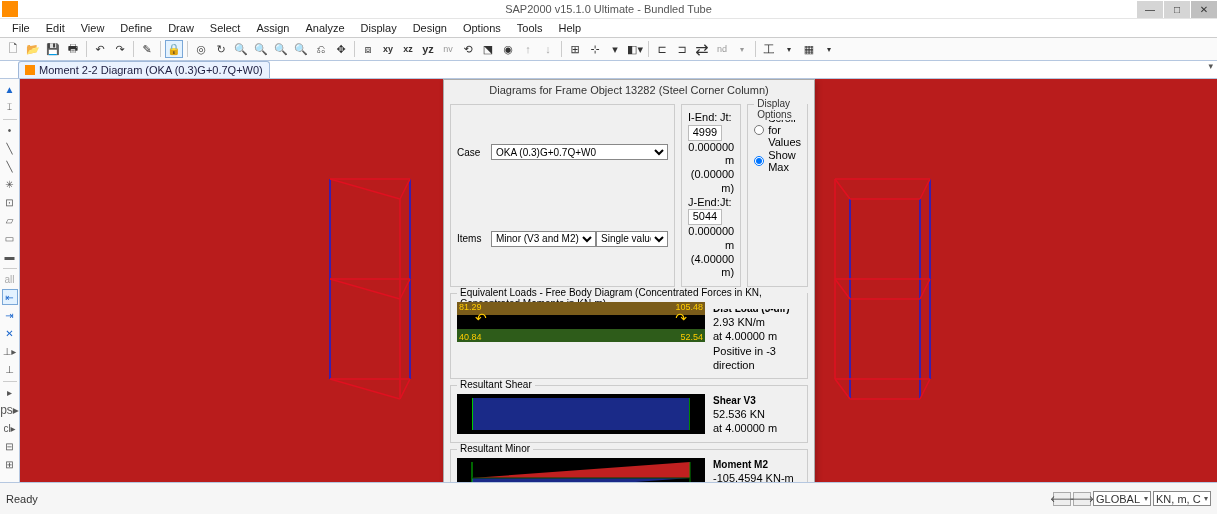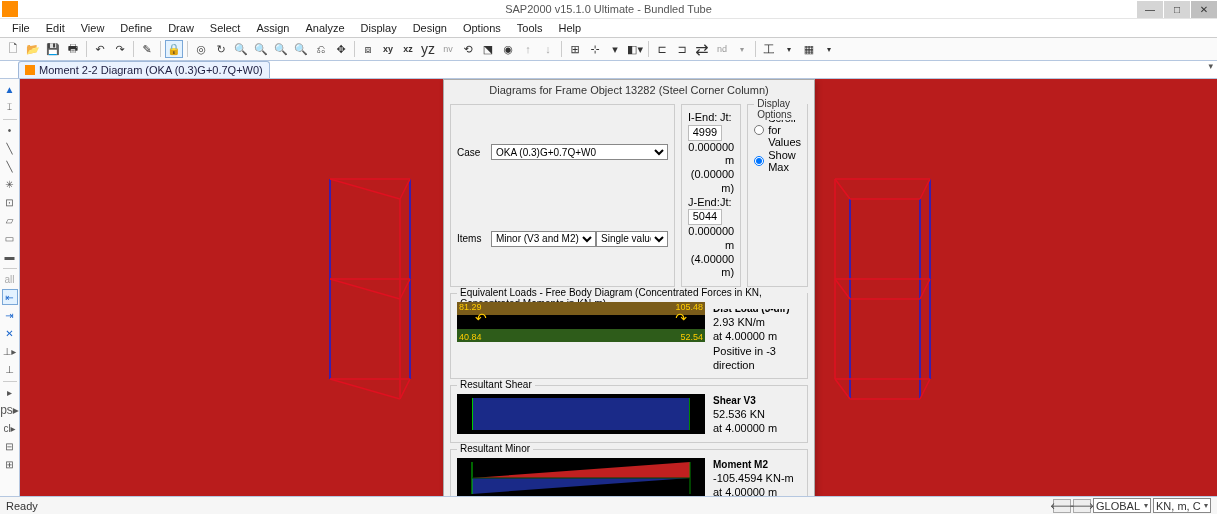--- a/index.html
+++ b/index.html
@@ -48,21 +48,21 @@
 .diag-box { width: 248px; height: 40px; background: #000; position: relative; }
 .diag-info { flex: 1; font-size: 10px; line-height: 1.3; }
 .diag-info b { font-size: 10px; }
 .fbd-top { position: absolute; top: 0; left: 0; right: 0; height: 32%; background: #7a5c1a; }
 .fbd-bot { position: absolute; bottom: 0; left: 0; right: 0; height: 32%; background: #2e5c1a; }
 .fbd-lbl { position: absolute; color: #ffcc00; font-size: 9px; }
 .arrow-y { color: #ffcc00; font-size: 14px; position: absolute; }
 .shear-bar { position: absolute; top: 10%; left: 6%; right: 6%; height: 80%; background: #1a2a88; }
 .defl-end { position: absolute; right: 6%; top: 10%; bottom: 10%; width: 1px; background: #008800; }
 .defl-loc { position: absolute; left: 6%; top: 10%; bottom: 10%; width: 1px; background: #00cc00; }
-.statusbar { height: 18px; border-top: 1px solid #b5c7e0; display: flex; align-items: center; padding: 0 6px; font-size: 11px; color: #333; background: #f6f6f6; }
+.statusbar { height: 32px; border-top: 1px solid #b5c7e0; display: flex; align-items: center; padding: 0 6px; font-size: 11px; color: #333; background: #f6f6f6; }
 .statusbar .right { margin-left: auto; display: flex; gap: 2px; align-items: center; }
 .arrowbtn { width: 18px; height: 14px; border: 1px solid #aaa; background: #eee; display: flex; align-items: center; justify-content: center; font-size: 9px; }
 .combo { border: 1px solid #888; background: #fff; height: 15px; font-size: 10px; padding: 0 2px; display: flex; align-items: center; min-width: 58px; }
 .combo::after { content: "▾"; margin-left: auto; font-size: 8px; color: #555; }
 svg.wire { position: absolute; pointer-events: none; }
 </style>
 </head>
 <body>
 
 <div class="titlebar">
@@ -109,21 +109,21 @@
   <div class="tbtn">🔍</div>
   <div class="tbtn">🔍</div>
   <div class="tbtn">🔍</div>
   <div class="tbtn">🔍</div>
   <div class="tbtn">⎌</div>
   <div class="tbtn">✥</div>
   <div class="tsep"></div>
   <div class="tbtn">⧈</div>
   <div class="tbtn" style="font-weight:bold;font-size:9px">xy</div>
   <div class="tbtn" style="font-weight:bold;font-size:9px">xz</div>
-  <div class="tbtn" style="font-weight:normal;font-size:14px">yz</div>
+  <div class="tbtn" style="font-weight:bold;font-size:11px">yz</div>
   <div class="tbtn" style="font-size:9px;color:#999">nv</div>
   <div class="tbtn">⟲</div>
   <div class="tbtn">⬔</div>
   <div class="tbtn">◉</div>
   <div class="tbtn" style="color:#aaa">↑</div>
   <div class="tbtn" style="color:#aaa">↓</div>
   <div class="tsep"></div>
   <div class="tbtn">⊞</div>
   <div class="tbtn">⊹</div>
   <div class="tbtn">▾</div>

